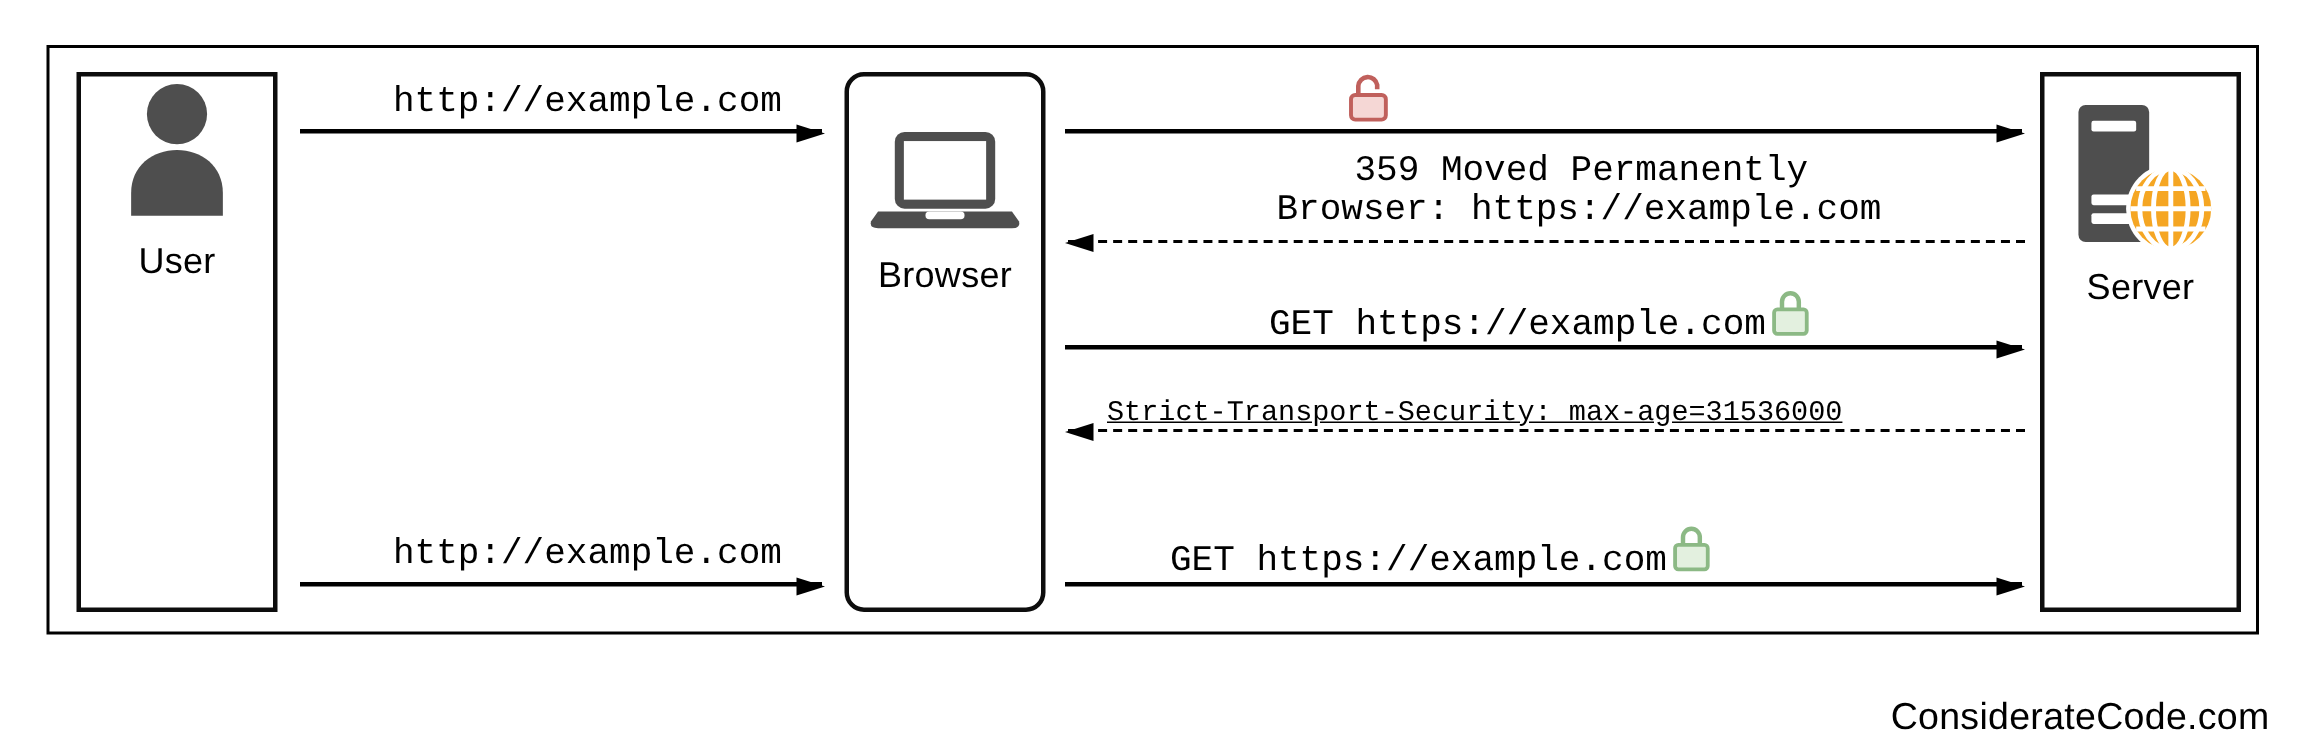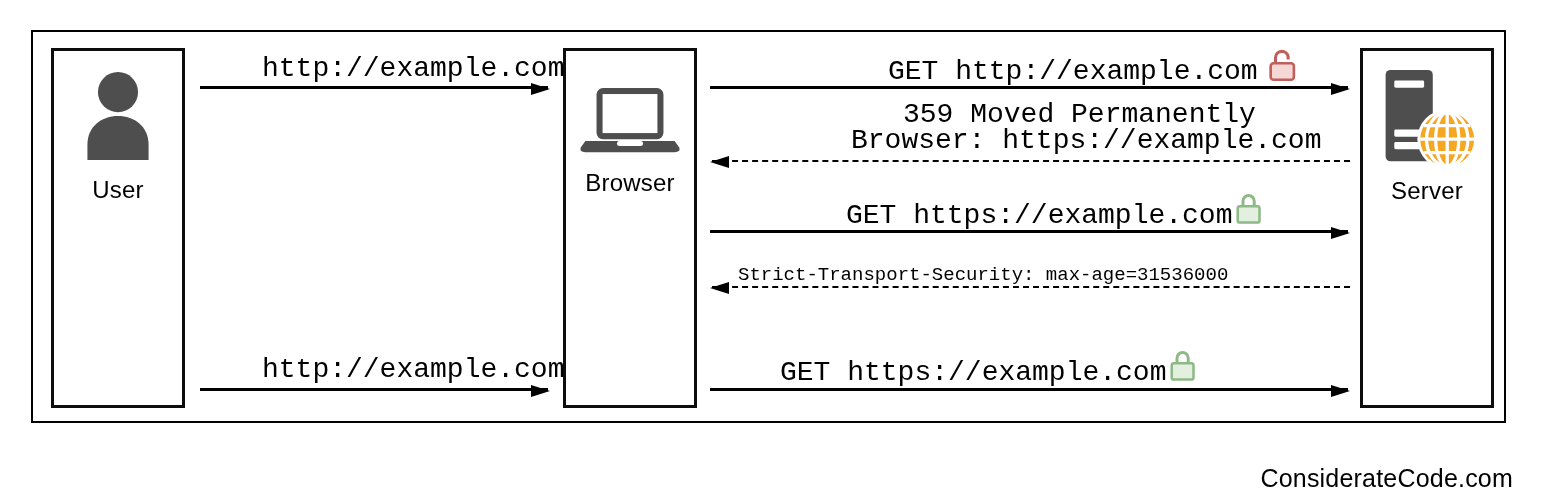--- a/index.html
+++ b/index.html
@@ -12,22 +12,22 @@
   }
   .frame{
     position:absolute;left:31px;top:30px;width:1475px;height:393px;
     border:2px solid #000;background:#fff;box-sizing:border-box;
   }
   .actor{
     position:absolute;top:48px;width:134px;height:360px;
     border:3px solid #0d0d0d;background:#fff;box-sizing:border-box;
     display:flex;flex-direction:column;align-items:center;
   }
-  #user-box{left:51px;padding-top:16px;}
-  #browser-box{left:563px;padding-top:37px;}
+  #user-box{left:51px;}
+  #browser-box{left:563px;padding-top:37px;border-radius:13px;}
   #server-box{left:1360px;padding-top:17px;}
   .actor-label{font-size:24px;line-height:26px;letter-spacing:0.2px;}
   #user-box .actor-label{margin-top:10px;}
   #browser-box .actor-label{margin-top:12px;}
   #server-box .actor-label{margin-top:4px;}
 
   .arrow{position:absolute;height:0;}
   .arrow.solid{border-top:3px solid #000;}
   .arrow.dashed{border-top:2px dashed #000;}
   .arrow .head-r{
@@ -35,23 +35,23 @@
     border-left:19px solid #000;border-top:6.5px solid transparent;border-bottom:6.5px solid transparent;
   }
   .arrow .head-l{
     content:"";position:absolute;left:-2px;top:-6px;width:0;height:0;
     border-right:19px solid #000;border-top:6.5px solid transparent;border-bottom:6.5px solid transparent;
   }
 
   .msg{
     position:absolute;
     font-family:"Liberation Mono","DejaVu Sans Mono",monospace;
-    font-size:28px;line-height:26px;white-space:pre;
+    font-size:24px;line-height:26px;white-space:pre;
   }
-  .msg.small{font-size:19px;}
+  .msg.small{font-size:19px;text-decoration:underline;}
   .lock{display:inline-block;vertical-align:middle;margin-top:-8px;}
   .lock.red{margin-left:9px;}
   .lock.green{margin-left:2px;}
 
   .footer{
     position:absolute;top:464px;right:35px;
     font-size:25px;letter-spacing:0.2px;
   }
 </style>
 </head>
@@ -101,21 +101,21 @@
     </svg>
   </span>
   <span class="actor-label">Server</span>
 </div>
 
 <span class="msg" style="left:262px;top:56px;">http://example.com</span>
 <div class="arrow solid" style="left:200px;top:86px;width:348px;">
     <span class="head-r"></span>
   </div>
 
-<div class="msg" style="left:888px;top:56px;"><span>GET http://example.com</span><span class="lock red"><svg width="30" height="34" viewBox="0 0 24 30">
+<div class="msg" style="left:888px;top:56px;"><span class="lock red"><svg width="30" height="34" viewBox="0 0 24 30">
   <path d="M6.3,13.5 L6.3,8.2 A5.6,5.6 0 0,1 17.4,7.6 L17.4,10.2" fill="none" stroke-width="2.7" stroke="#c0605c"></path>
   <rect x="2" y="13.5" width="20.5" height="14.5" rx="2.5" stroke-width="2.3" fill="#f5d7d5" stroke="#c0605c"></rect>
 </svg></span></div>
 <div class="arrow solid" style="left:710px;top:86px;width:638px;">
     <span class="head-r"></span>
   </div>
 
 <span class="msg" style="left:903px;top:102px;">359 Moved Permanently</span>
 <span class="msg" style="left:851px;top:128px;">Browser: https://example.com</span>
 <div class="arrow dashed" style="left:712px;top:160px;width:638px;">

